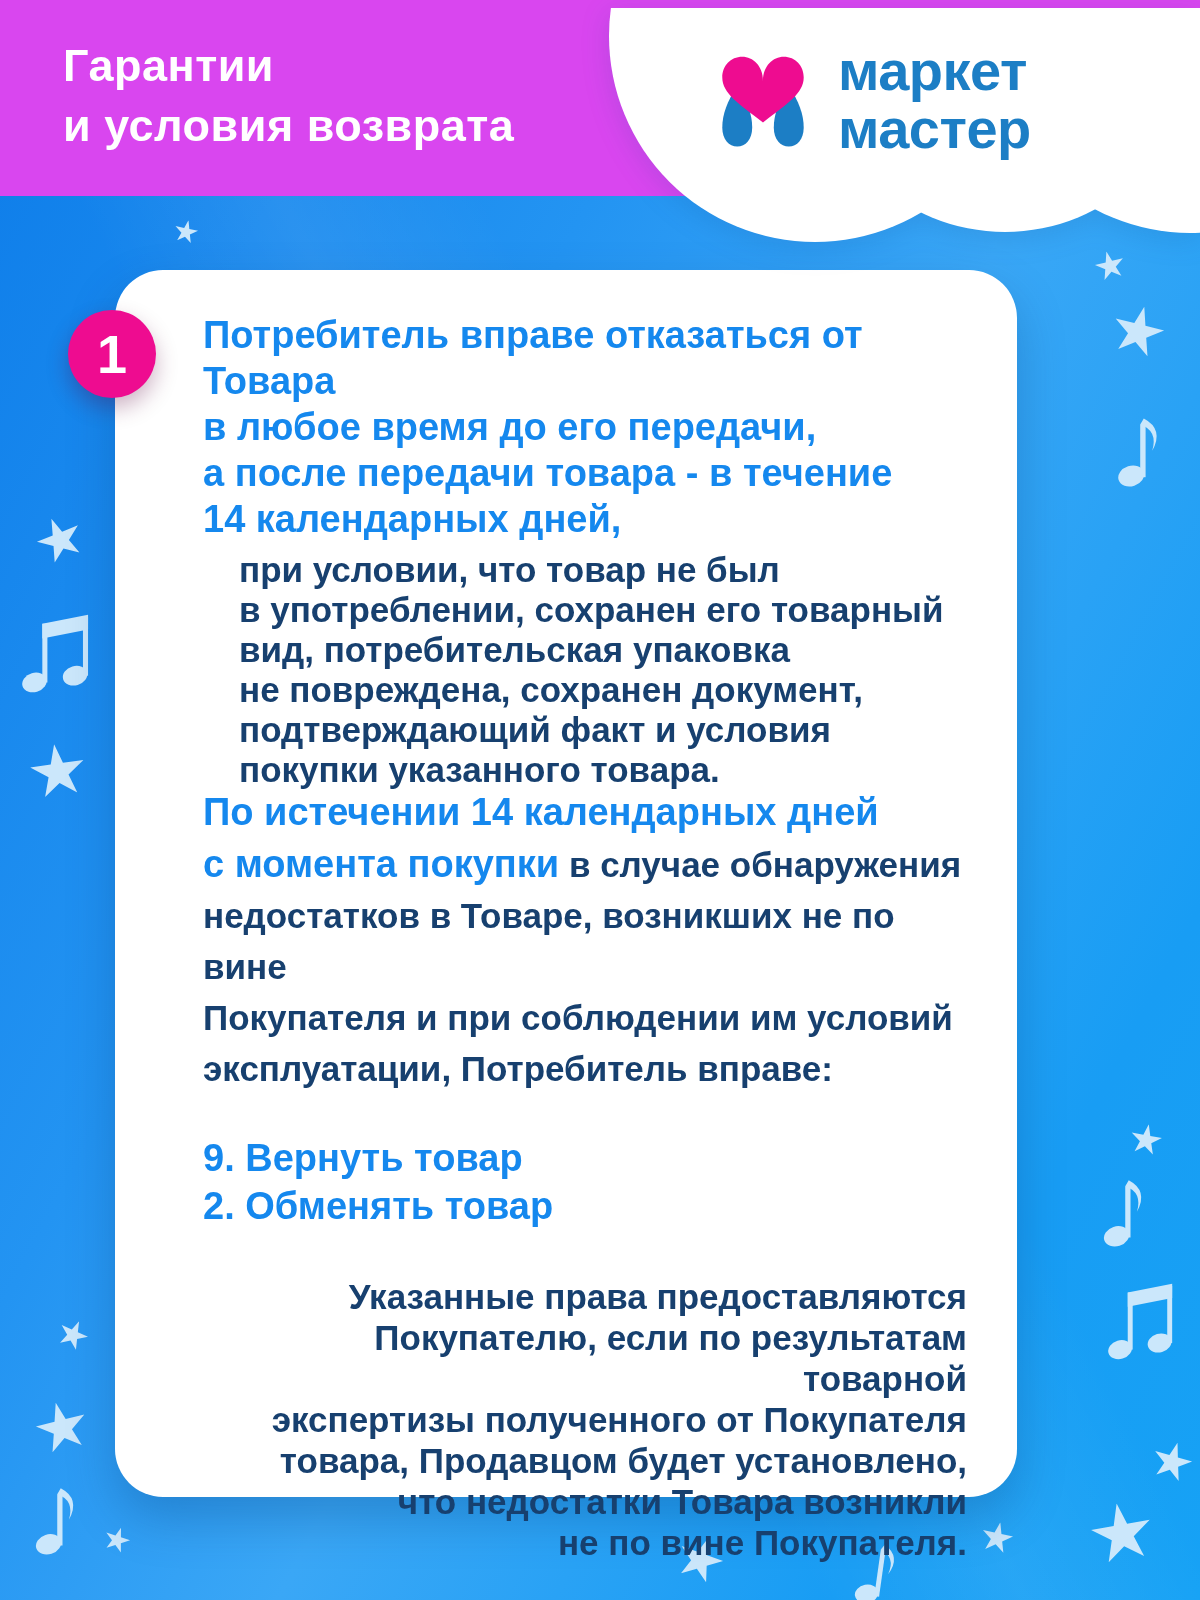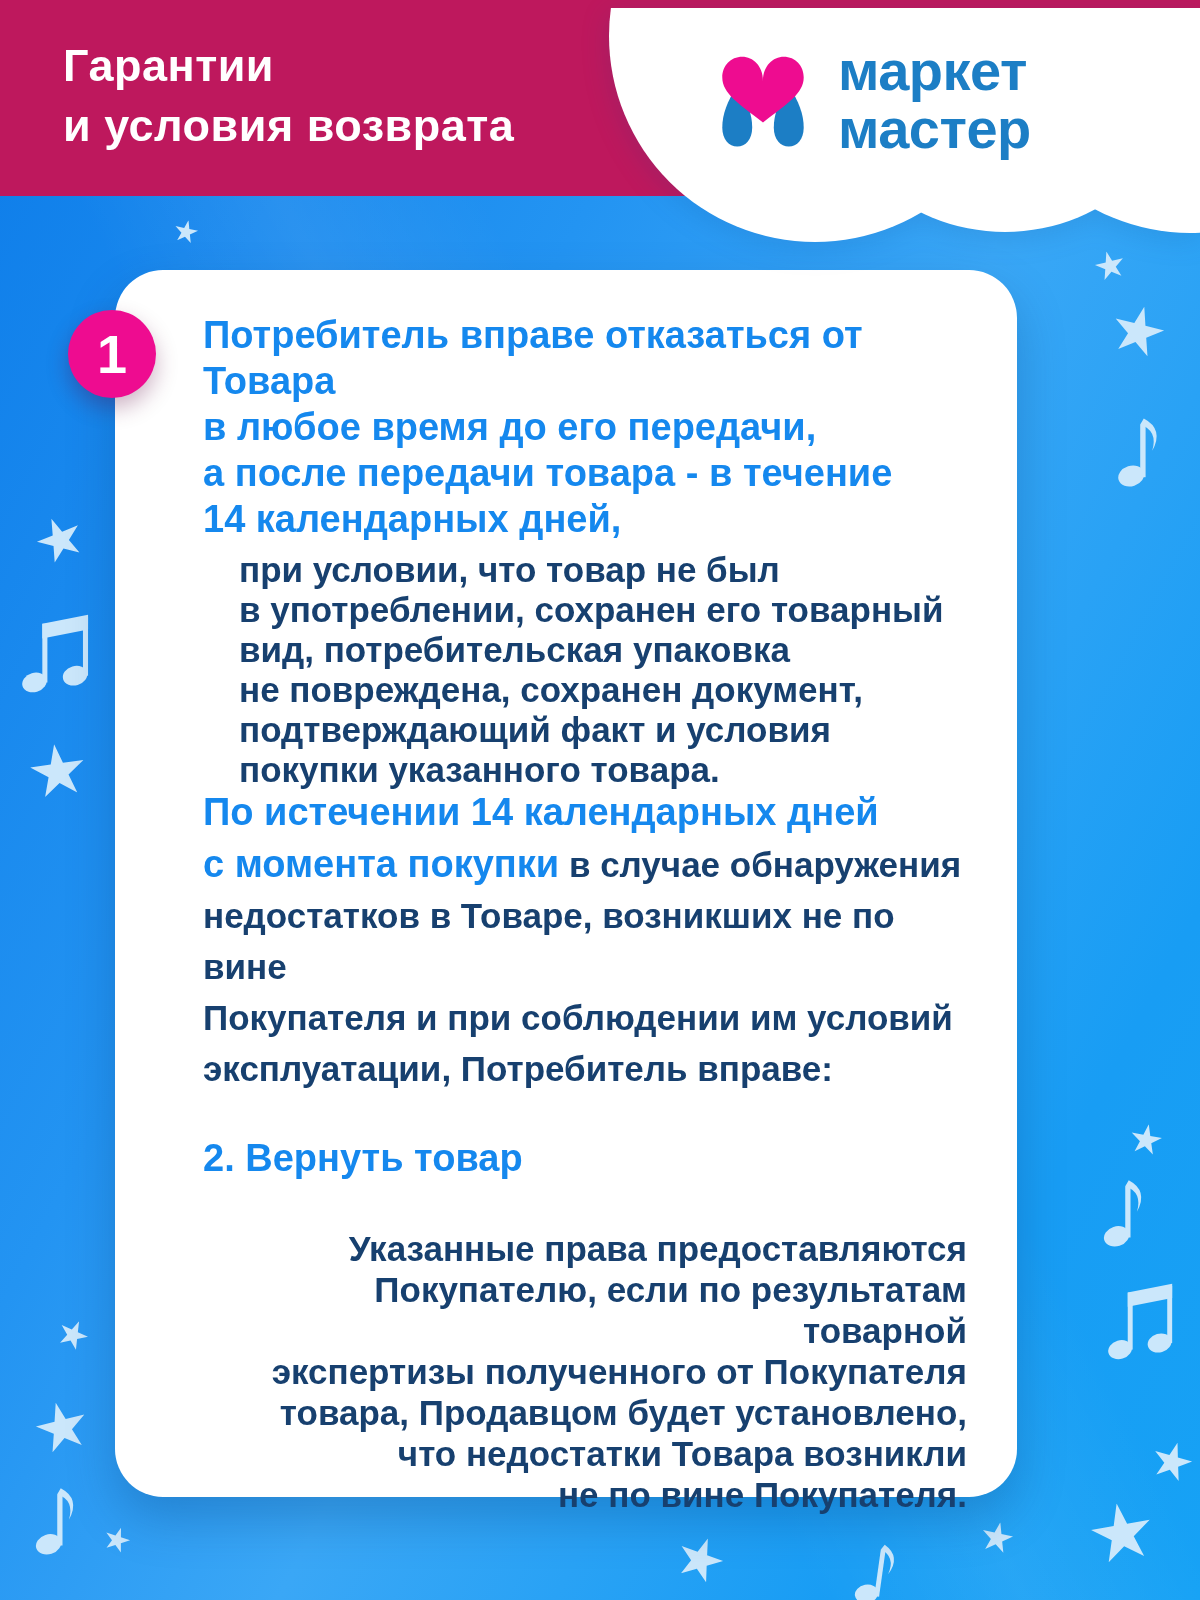--- a/index.html
+++ b/index.html
@@ -12,21 +12,21 @@
     position:absolute;inset:0;
     background:linear-gradient(118deg,#0d7ce9 0%,#2394f2 34%,#3aa7f6 55%,#189df4 82%,#16a2f5 100%);
   }
   .bg-sheen{
     position:absolute;inset:0;
     background:linear-gradient(62deg,rgba(255,255,255,0) 40%,rgba(255,255,255,.07) 50%,rgba(255,255,255,0) 60%);
   }
   
   .band{
     position:absolute;left:0;top:0;width:1200px;height:196px;
-    background:#be185d;z-index:2;
+    background:#d946ef;z-index:2;
   }
   .band-title{
     position:absolute;left:63px;top:36px;
     color:#ffffff;font-size:45px;font-weight:bold;line-height:1.34;
     white-space:pre-line;letter-spacing:.5px;
   }
   
   .cloud{
     position:absolute;right:0;top:8px;width:600px;height:246px;z-index:3;
     filter:drop-shadow(0 6px 14px rgba(10,70,140,.15));
@@ -184,21 +184,22 @@
 вид, потребительская упаковка
 не повреждена, сохранен документ,
 подтверждающий факт и условия
 покупки указанного товара.</div>
   <div class="p p2"><span class="txt-blue">По истечении 14 календарных дней
 с момента покупки</span><span class="txt-navy"> в случае обнаружения
 недостатков в Товаре, возникших не по вине
 Покупателя и при соблюдении им условий
 эксплуатации, Потребитель вправе:</span></div>
   <div class="list">
-    <div class="list-item txt-blue">2. Вернуть товар</div>
+    <div class="list-item txt-blue">9. Вернуть товар</div>
+    <div class="list-item txt-blue">2. Обменять товар</div>
   </div>
   <div class="p p3 txt-navy">Указанные права предоставляются
 Покупателю, если по результатам товарной
 экспертизы полученного от Покупателя
 товара, Продавцом будет установлено,
 что недостатки Товара возникли
 не по вине Покупателя.</div>
 </div>
 
 </body></html>

